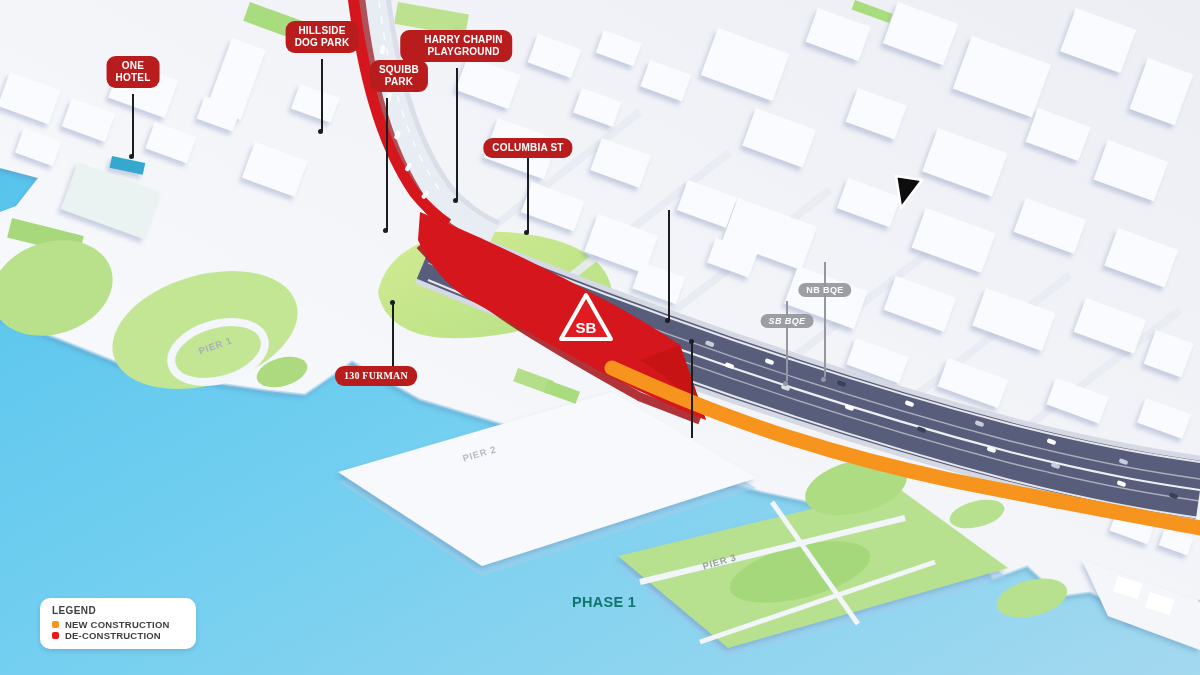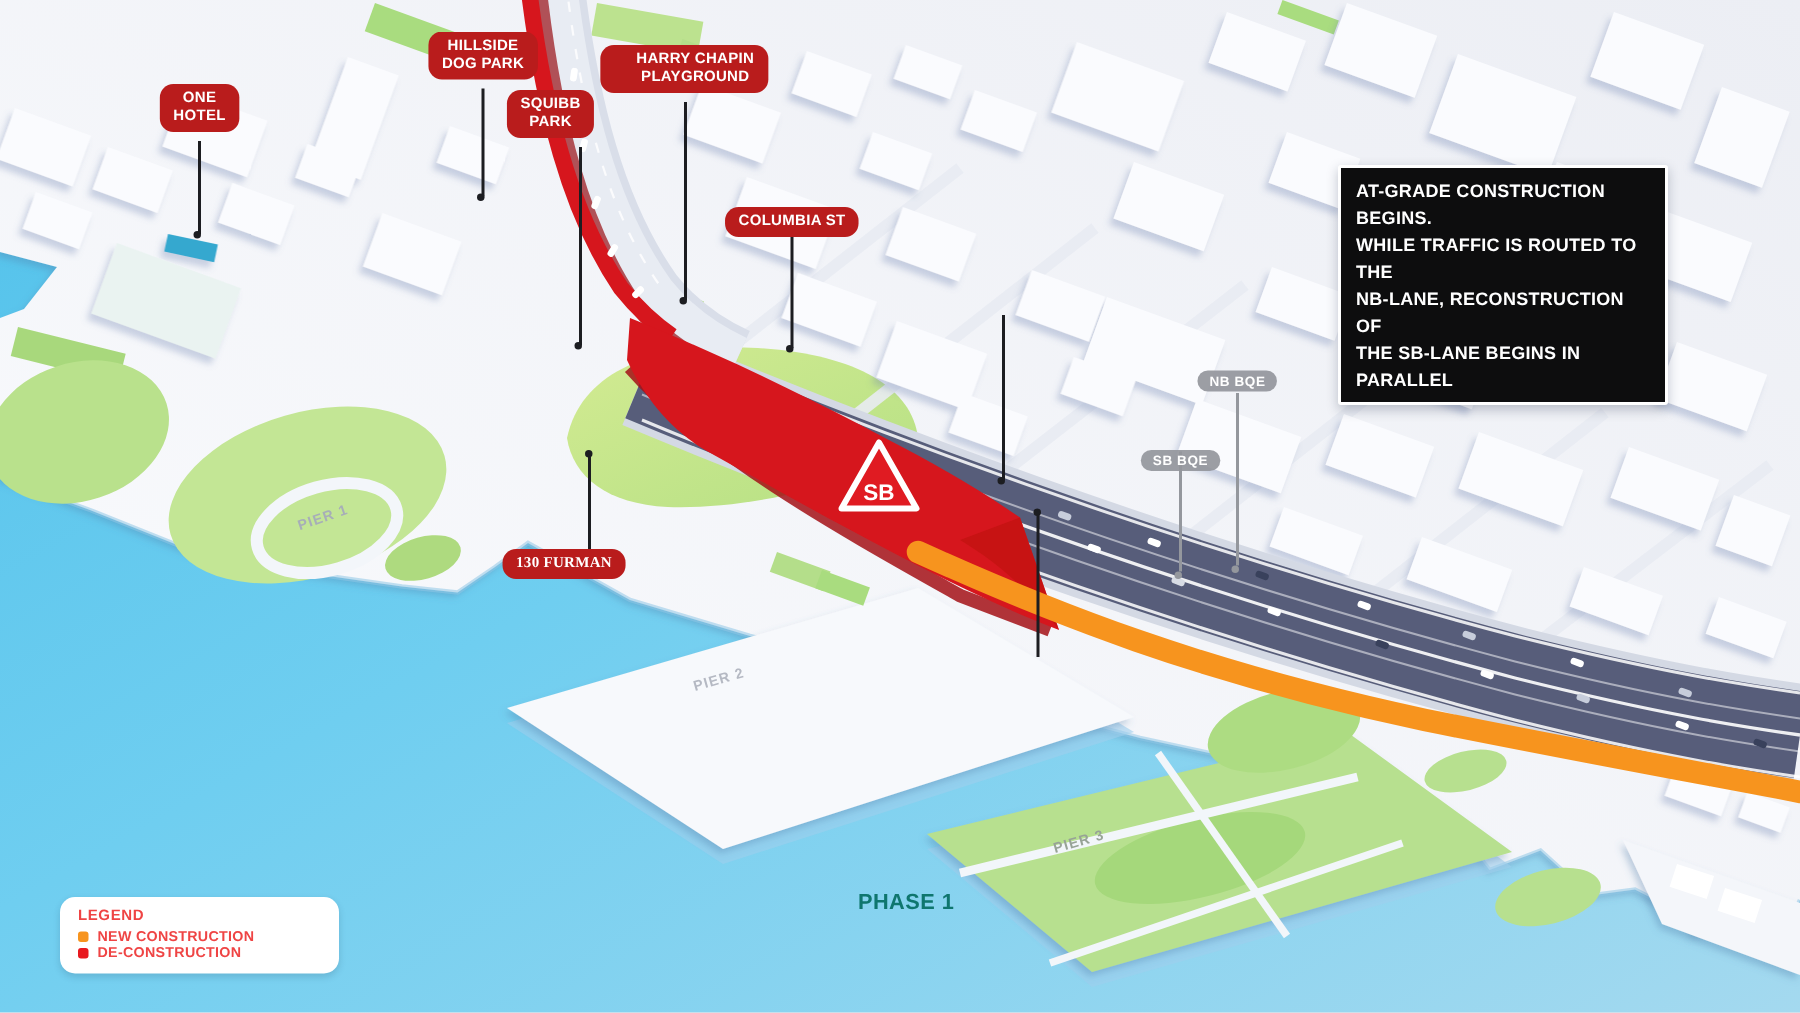--- a/index.html
+++ b/index.html
@@ -14,39 +14,39 @@
     position:absolute;transform:translateX(-50%);
     background:#b91c1c;color:#fff;
     font-size:10px;font-weight:700;line-height:1.2;letter-spacing:.2px;
     padding:4px 9px;border-radius:9px;text-align:center;
     white-space:pre-line;z-index:6;
   }
   .tag{
     position:absolute;transform:translateX(-50%);
     background:rgba(148,150,156,.92);color:#fff;
     font-size:9px;font-weight:700;letter-spacing:.4px;
-    padding:2px 8px;border-radius:8px;white-space:nowrap;z-index:5;
+    padding:2px 8px;border-radius:8px;white-space:nowrap;z-index:5;margin-top:36px;
   }
   .lead{position:absolute;width:1.5px;background:#1c1d21;z-index:4;}
   .lead.gray{background:#94979d;}
   .dot{position:absolute;width:5px;height:5px;border-radius:50%;background:#1c1d21;z-index:4;}
   .dot.gray{background:#94979d;}
   
   .callout{
     position:absolute;left:892px;top:110px;width:220px;box-sizing:border-box;
     background:#0d0d0e;border:2.5px solid #fff;border-radius:2px;
     color:#fff;font-size:12px;font-weight:700;line-height:1.5;letter-spacing:.2px;
     padding:6px 10px;white-space:pre-line;z-index:7;
     box-shadow:0 3px 8px rgba(20,30,60,.25);
   }
   
   .legend{
-    position:absolute;left:40px;top:598px;width:186px;box-sizing:border-box;
+    position:absolute;left:40px;top:598px;width:156px;box-sizing:border-box;
     background:#fff;border-radius:10px;padding:7px 10px 8px 12px;z-index:7;
-    box-shadow:0 2px 5px rgba(30,60,90,.18);color:#ef4444;
+    box-shadow:0 2px 5px rgba(30,60,90,.18);color:#404040;
   }
   .legend .ttl{font-size:10px;font-weight:700;letter-spacing:.4px;margin-bottom:3px;}
   .legend .row{display:flex;align-items:center;gap:6px;font-size:9.5px;font-weight:600;letter-spacing:.2px;margin-top:0;}
   .legend .sw{width:7px;height:7px;border-radius:2px;flex:0 0 auto;}
   .sw.orange{background:#F7941E;}
   .sw.red{background:#E8191F;}
   
   .phase{position:absolute;left:572px;top:594px;font-size:14.5px;font-weight:700;color:#0f766e;letter-spacing:.3px;z-index:6;}
   .pier{position:absolute;font-size:9.5px;font-weight:700;letter-spacing:.8px;z-index:3;white-space:nowrap;}
   .pier1{left:198px;top:340px;color:#a7aeb8;transform:rotate(-19deg);}
@@ -261,21 +261,21 @@
   <div class="pill" style="left:133px;top:56px;">ONE
 HOTEL</div>
   <div class="lead" style="left:132px;top:94px;height:62px;"></div>
   <div class="dot" style="left:129px;top:154px;"></div>
 
   <div class="pill" style="left:322px;top:21px;">HILLSIDE
 DOG PARK</div>
   <div class="lead" style="left:321px;top:59px;height:72px;"></div>
   <div class="dot" style="left:318px;top:129px;"></div>
 
-  <div class="pill" style="left:367px;top:60px;">SQUIBB
+  <div class="pill" style="left:399px;top:60px;">SQUIBB
 PARK</div>
   <div class="lead" style="left:386px;top:98px;height:132px;"></div>
   <div class="dot" style="left:383px;top:228px;"></div>
 
   <div class="pill" style="left:456px;top:30px;padding-left:24px;">HARRY CHAPIN
 PLAYGROUND</div>
   <div class="lead" style="left:456px;top:68px;height:132px;"></div>
   <div class="dot" style="left:453px;top:198px;"></div>
 
   <div class="pill" style="left:528px;top:138px;">COLUMBIA ST</div>
@@ -289,28 +289,24 @@
   <div class="lead" style="left:392px;top:304px;height:63px;"></div>
   <div class="pill" style="left:376px;top:366px;font-family:Liberation Serif, serif;">130 FURMAN</div>
 
   <div class="dot" style="left:689px;top:339px;"></div>
   <div class="lead" style="left:691px;top:343px;height:95px;"></div>
 
   <div class="tag" style="left:825px;top:247px;">NB BQE</div>
   <div class="lead gray" style="left:824px;top:262px;height:115px;"></div>
   <div class="dot gray" style="left:821px;top:377px;"></div>
 
-  <div class="tag" style="left:787px;top:300px;">SB BQE</div>
+  <div class="tag" style="left:787px;top:278px;font-style:italic;">SB BQE</div>
   <div class="lead gray" style="left:786px;top:301px;height:80px;"></div>
   <div class="dot gray" style="left:783px;top:381px;"></div>
 
-  <div class="callout">AT-GRADE CONSTRUCTION BEGINS.
-WHILE TRAFFIC IS ROUTED TO THE
-NB-LANE, RECONSTRUCTION OF
-THE SB-LANE BEGINS IN PARALLEL</div>
 
   <div class="sb-badge">
     <svg width="56" height="52" viewBox="0 0 56 52">
       <path d="M28 3 L53 47 L3 47 Z" fill="#E01B22" stroke="#FFFFFF" stroke-width="4" stroke-linejoin="round"></path>
       <text x="28" y="41" text-anchor="middle" font-family="Liberation Sans, DejaVu Sans, sans-serif" font-size="15" font-weight="bold" fill="#FFFFFF">SB</text>
     </svg>
   </div>
 
   <div class="pier pier1">PIER 1</div>
   <div class="pier pier2">PIER 2</div>

